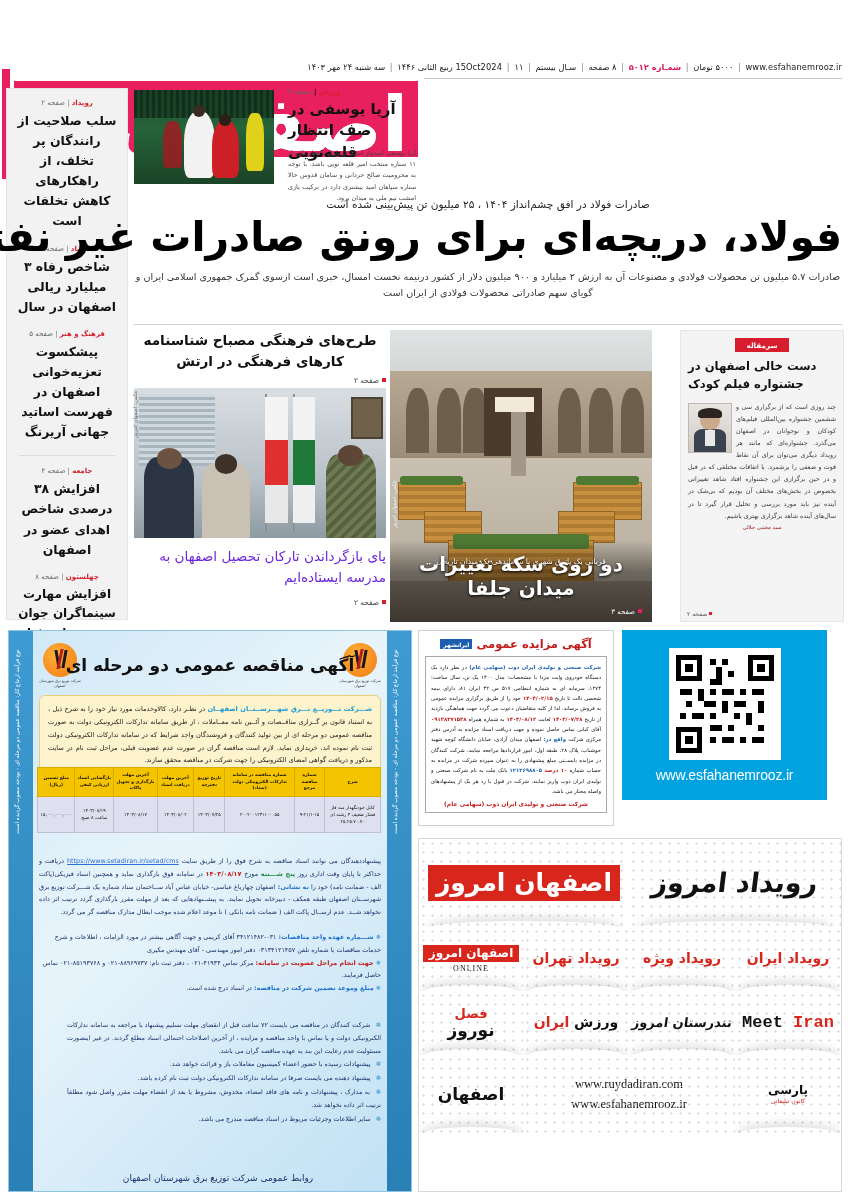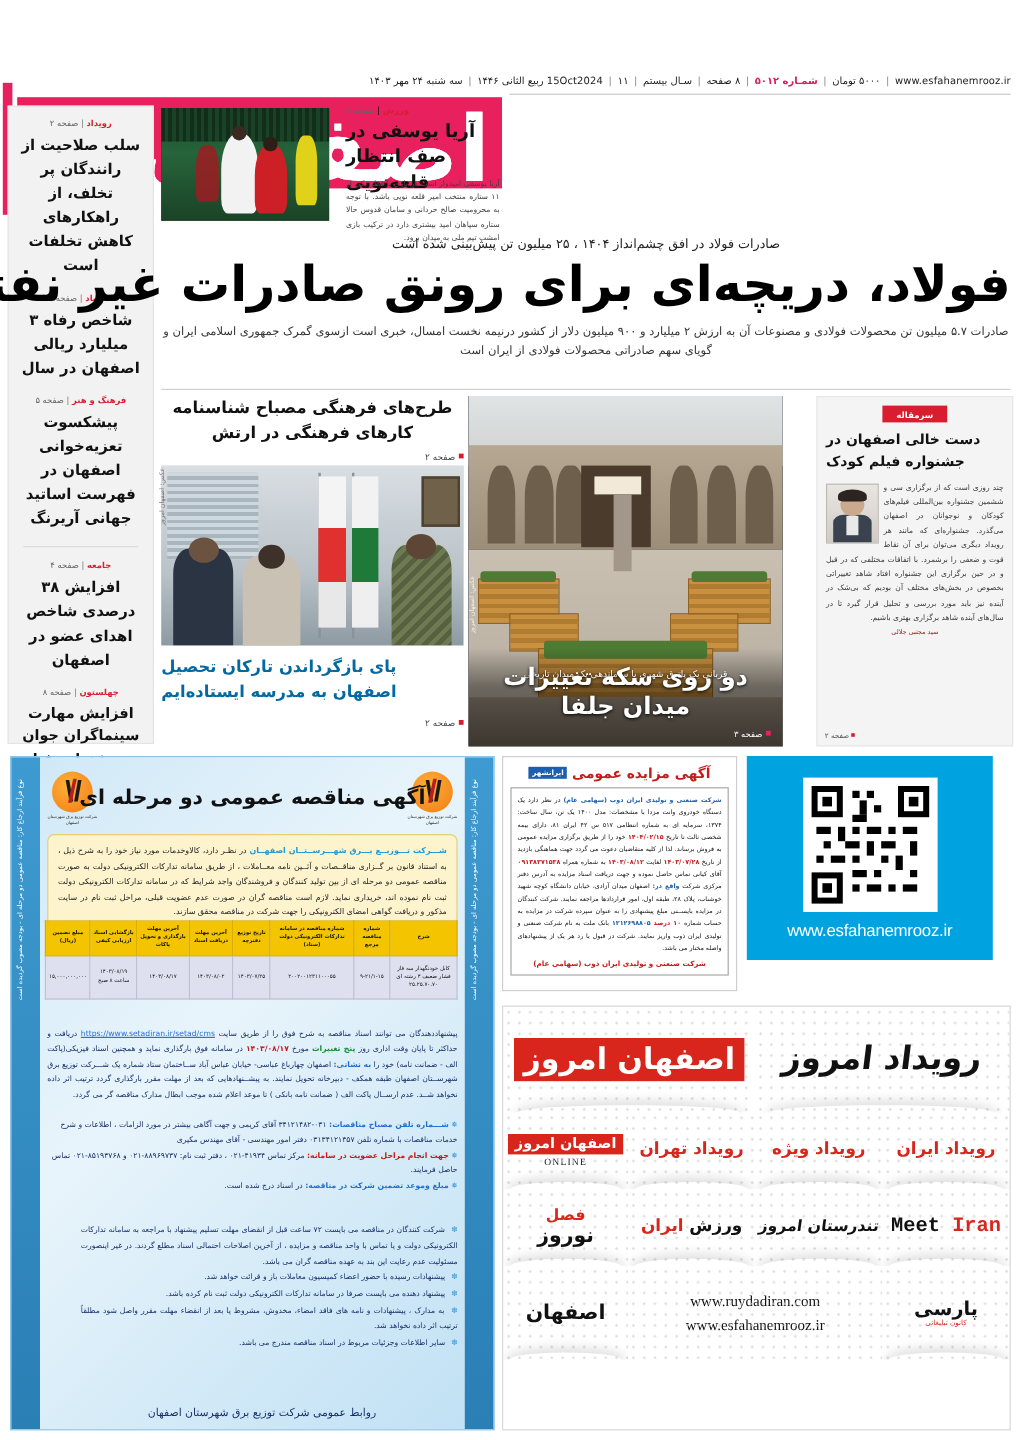--- a/index.html
+++ b/index.html
@@ -106,21 +106,21 @@
   .mp-m2 { position:absolute; left:27%; top:50%; width:19%; height:50%; background:#c9c2b4; border-radius:26% 26% 0 0; }
   .mp-m2h { position:absolute; left:32%; top:44%; width:9%; height:13%; background:#3d3129; border-radius:50%; }
   .mp-m3 { position:absolute; left:76%; top:44%; width:20%; height:56%;
      background:repeating-linear-gradient(135deg,#6e7a52 0 4px,#57603f 4px 8px); border-radius:24% 24% 0 0; }
   .mp-m3h { position:absolute; left:81%; top:38%; width:10%; height:14%; background:#5e4636; border-radius:50%; }
   .mp-frame { position:absolute; left:86%; top:6%; width:13%; height:28%; background:#6f614a; border:2px solid #4d4132; }
   .mid-credit { position:absolute; left:-2px; top:60px; font-size:5.4px; color:#777;
      writing-mode:vertical-rl; transform:rotate(180deg); }
 
   .mid2-title { position:absolute; right:0; top:216px; width:252px;
-     font-size:13.6px; font-weight:bold; line-height:1.52; text-align:left; color:#0369a1; }
+     font-size:13.6px; font-weight:normal; line-height:1.52; text-align:right; color:#6d28d9; }
   .mid2-page { position:absolute; right:0; top:268px; font-size:7.4px; color:#444; }
   .mid2-page .sq { display:inline-block; width:4px; height:4px; background:#d81e2e; margin-left:3px; vertical-align:1px; }
 
   
   .bigphoto { position:absolute; left:390px; top:330px; width:262px; height:292px; overflow:hidden; background:#0f172a;text-decoration:underline; }
   .bp-sky { position:absolute; left:0; top:0; width:100%; height:20%; background:linear-gradient(180deg,#dfe3e4,#cfd2cf); }
   .bp-bldg { position:absolute; left:0; top:14%; width:100%; height:30%;
      background:linear-gradient(180deg,#b7a893,#9c8d78); }
   .bp-arc { position:absolute; top:20%; width:9%; height:22%; background:#6e5f4c; border-radius:40% 40% 0 0; }
   .bp-shop { position:absolute; left:36%; top:20%; width:22%; height:23%; background:#4a3b2d; }
@@ -524,32 +524,32 @@
           <td>۱۴۰۳/۰۸/۱۹ ساعت ۸ صبح</td>
           <td>۱۵,۰۰۰,۰۰۰,۰۰۰</td>
         </tr>
       </tbody>
     </table>
 
     <div class="t-body">
       <span>پیشنهاددهندگان می توانند اسناد مناقصه به شرح فوق را از طریق سایت</span>
       <a class="lnk" href="#">https://www.setadiran.ir/setad/cms</a>
       <span>دریافت و حداکثر تا پایان وقت اداری روز</span>
-      <span class="grn">پنج تغییرات</span>
+      <span class="grn">پنج شـــنبه</span>
       <span>مورخ</span>
       <span class="red">۱۴۰۳/۰۸/۱۷</span>
       <span>در سامانه فوق بارگذاری نماید و همچنین اسناد فیزیکی(پاکت الف - ضمانت نامه) خود را</span>
       <span class="blu">به نشانی:</span>
       <span>اصفهان چهارباغ عباسی- خیابان عباس آباد ســاختمان ستاد شماره یک شـــرکت توزیع برق شهرســتان اصفهان طبقه همکف - دبیرخانه تحویل نمایند. به پیشــنهادهایی که بعد از مهلت مقرر بارگذاری گردد ترتیب اثر داده نخواهد شــد. عدم ارســال پاکت الف ( ضمانت نامه بانکی ) تا موعد اعلام شده موجب ابطال مدارک مناقصه گر می گردد.</span>
     </div>
 
     <div class="t-contact">
       <div>
         <span class="star">✵</span>
-        <span class="hl">شـــماره تلفن مصباح مناقصات:</span>
+        <span class="hl">شـــماره عهده واحد مناقصات:</span>
         <span>۰۳۱-۳۴۱۲۱۴۸۲ آقای کریمی و جهت آگاهی بیشتر در مورد الزامات ، اطلاعات و شرح خدمات مناقصات با شماره تلفن ۰۳۱۳۴۱۲۱۴۵۷ دفتر امور مهندسی - آقای مهندس مکیری</span>
       </div>
       <div>
         <span class="star">✵</span>
         <span class="hl2">جهت انجام مراحل عضویت در سامانه:</span>
         <span>مرکز تماس ۴۱۹۳۴-۰۲۱ ، دفتر ثبت نام: ۸۸۹۶۹۷۳۷-۰۲۱ و ۸۵۱۹۳۷۶۸-۰۲۱ تماس حاصل فرمایند.</span>
       </div>
       <div>
         <span class="star">✵</span>
         <span class="hl">مبلغ وموعد تضمین شرکت در مناقصه:</span>
@@ -716,21 +716,21 @@
           <div class="lg-shadow"></div>
         <div class="lg-txt red" style="font-size:13px">فصل</div>
         <div class="lg-txt blk" style="font-size:17px">نوروز</div>
       </div>
     </div>
 
     <div class="lg-row">
       <div class="lg-cell" style="width:106px;height:78px;flex-direction:column">
         <div class="lg-dots"></div>
           <div class="lg-shadow"></div>
-        <div class="lg-txt blk" style="font-size:16px">پارسی</div>
+        <div class="lg-txt blk" style="font-size:12px">پارسی</div>
         <div class="lg-kanoon">کانون تبلیغاتی</div>
       </div>
       <div class="lg-cell" style="width:212px;height:78px;flex-direction:column;align-items:center">
         <div class="lg-dots"></div>
         <div class="lg-urls">www.ruydadiran.com</div>
         <div class="lg-urls">www.esfahanemrooz.ir</div>
       </div>
       <div class="lg-cell" style="width:104px;height:78px">
         <div class="lg-dots"></div>
           <div class="lg-shadow"></div>

